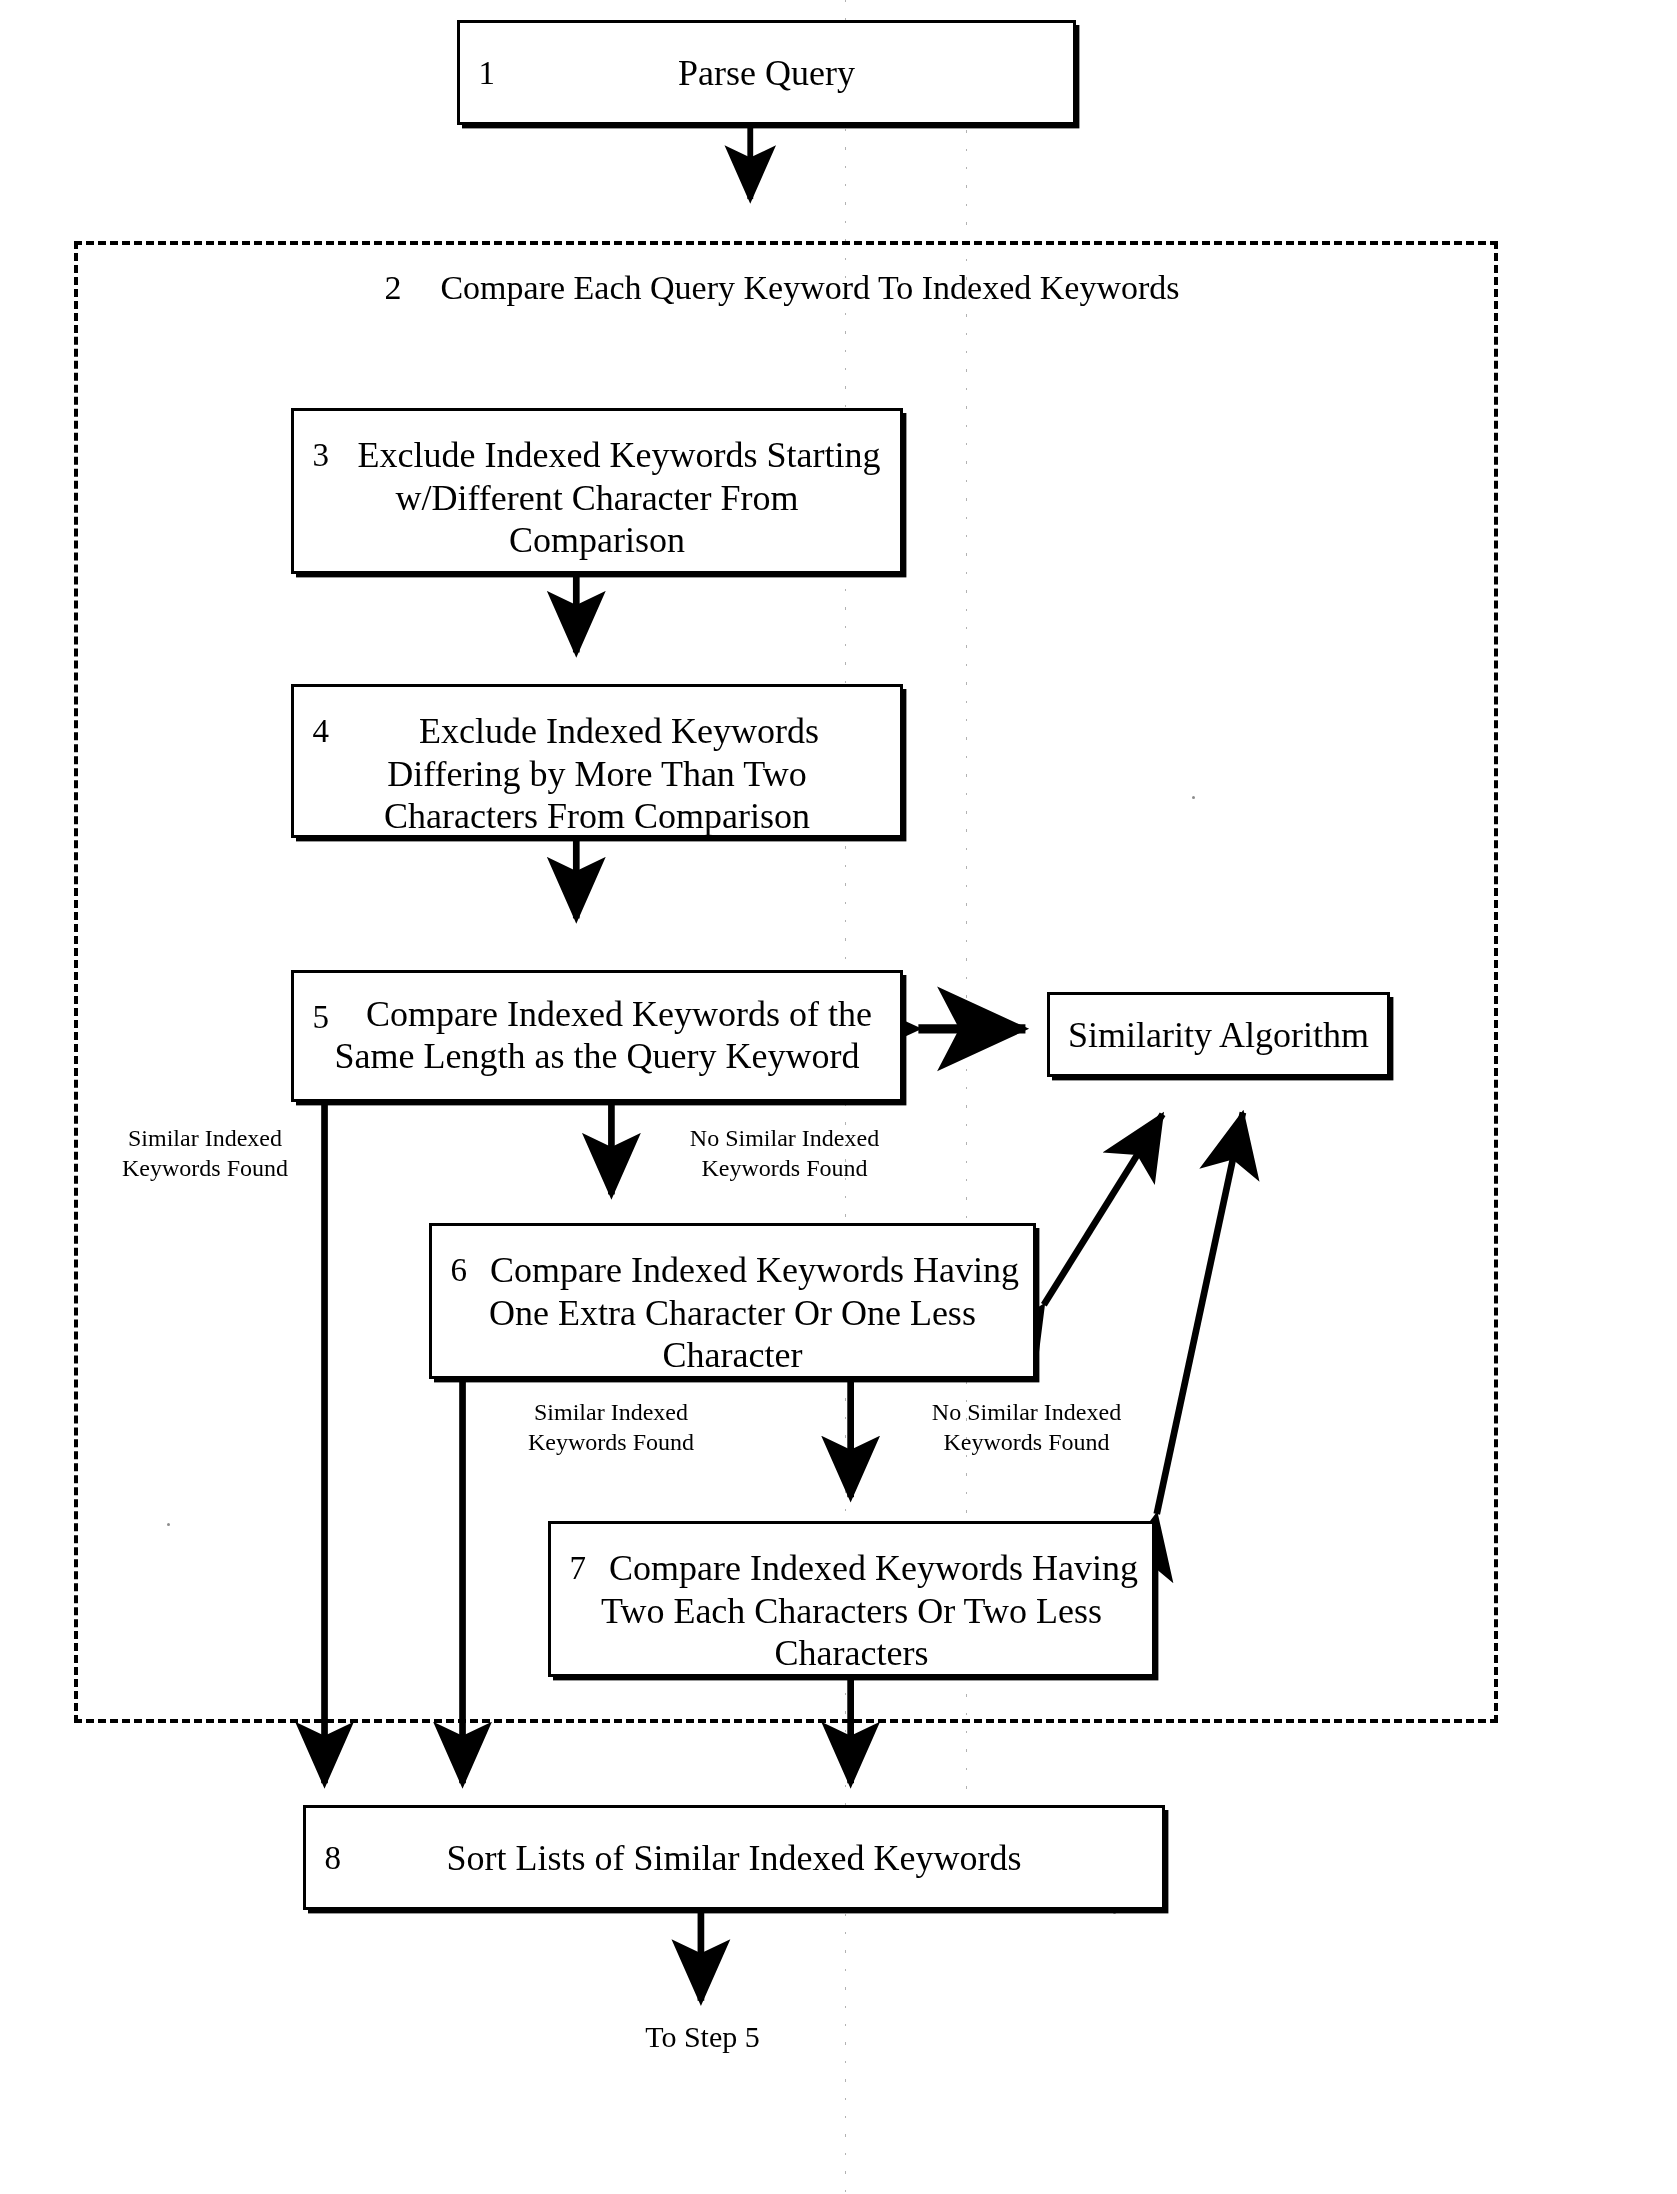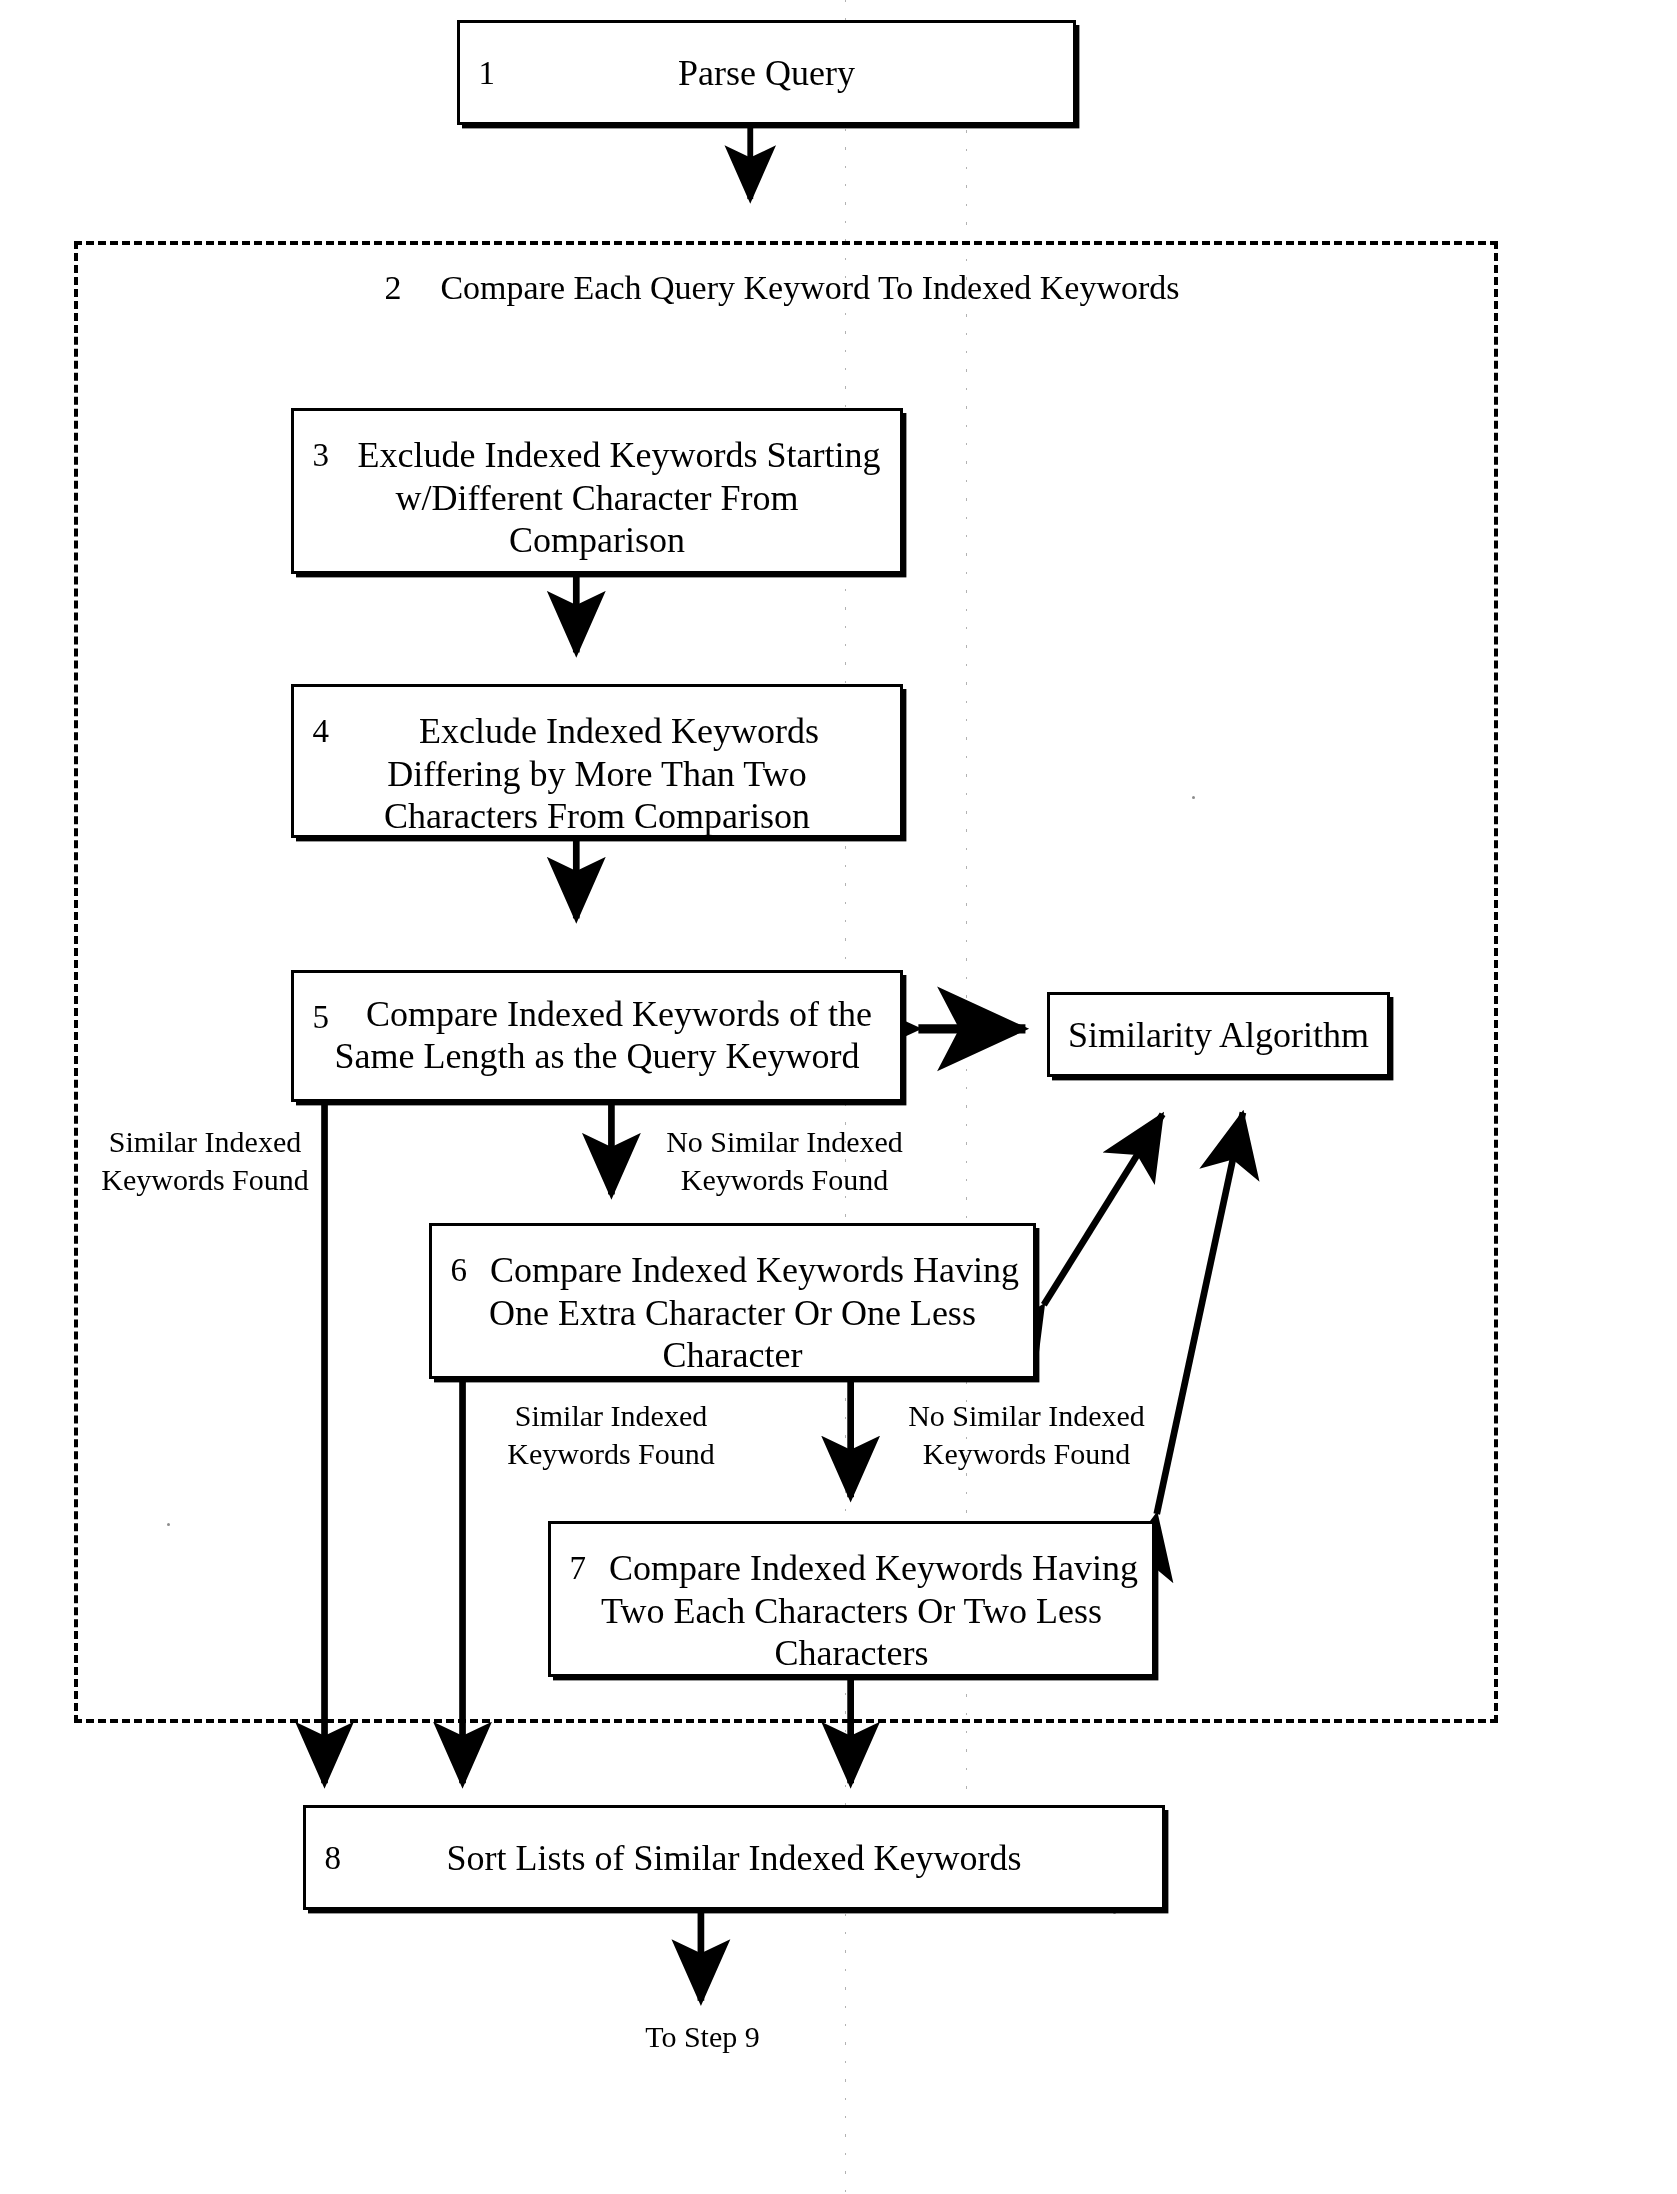--- a/index.html
+++ b/index.html
@@ -65,21 +65,21 @@
   }
   .region-title {
     position: absolute;
     font-size: 34px;
     white-space: nowrap;
   }
 
   
   .flow-label {
     position: absolute;
-    font-size: 30px;
+    font-size: 24px;
     line-height: 1.25;
     text-align: center;
     white-space: nowrap;
   }
 
   
   svg.arrows {
     position: absolute;
     left: 0;
     top: 0;
@@ -233,16 +233,16 @@
   <div class="flow-label" style="left:494px; top:1397px; width:234px;">
     <span>Similar Indexed</span><br>
     <span>Keywords Found</span>
   </div>
 
   <div class="flow-label" style="left:897px; top:1397px; width:259px;">
     <span>No Similar Indexed</span><br>
     <span>Keywords Found</span>
   </div>
 
-  <div class="flow-label" style="left:577px; top:2018px; width:251px; font-size:30px;">To Step 9</div>
+  <div class="flow-label" style="left:577px; top:2018px; width:251px; font-size:30px;">To Step 5</div>
 
 </div>
 
 
 </body></html>

